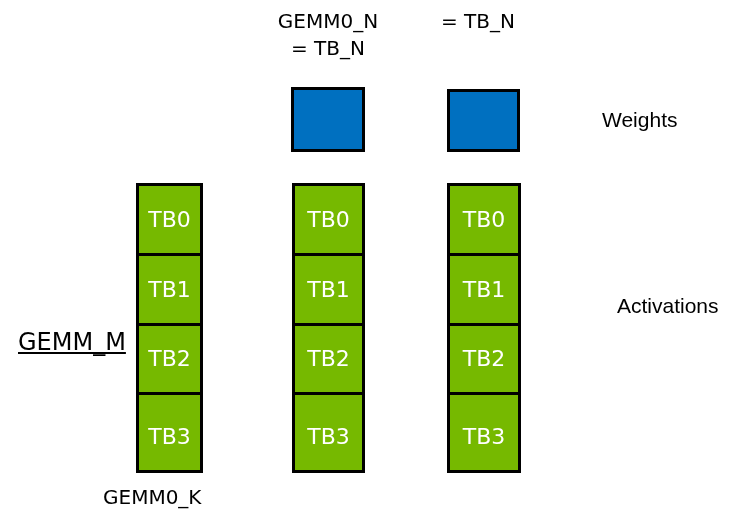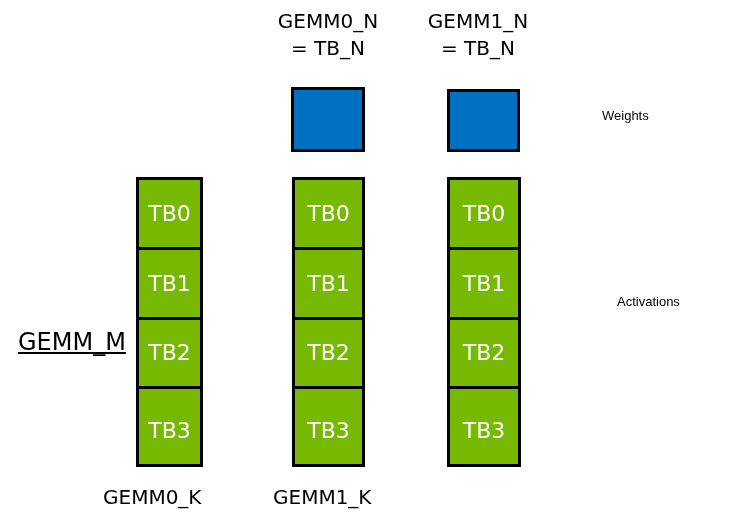--- a/index.html
+++ b/index.html
@@ -35,21 +35,21 @@
     background: var(--weights-fill, #0070C0);
     border: 3px solid var(--border, #000000);
     box-sizing: border-box;
   }
   .wb-0 { left: 291px; top: 87px; width: 74px; height: 65px; }
   .wb-1 { left: 447px; top: 89px; width: 73px; height: 63px; }
 
   
   .act-column {
     position: absolute;
-    top: 177px;
+    top: 183px;
     height: 290px;
     border: 3px solid var(--border, #000000);
     box-sizing: border-box;
     display: flex;
     flex-direction: column;
     background: var(--activations-fill, #76B900);
   }
   .col-0 { left: 136px; width: 67px; }
   .col-1 { left: 292px; width: 73px; }
   .col-2 { left: 447px; width: 74px; }
@@ -61,21 +61,21 @@
     border-bottom: 3px solid var(--border, #000000);
     color: var(--tb-text, #ffffff);
     font-size: 22px;
   }
   .tb-cell:last-child { border-bottom: none; margin-top: 8px; }
 
   
   .side-label {
     position: absolute;
     font-family: "Liberation Sans", sans-serif;
-    font-size: 13px;
+    font-size: 21px;
     white-space: nowrap;
   }
   .weights-label { left: 602px; top: 108px; }
   .activations-label { left: 600px; top: 294px; margin-left: 17px; }
   .gemm-m-label {
     position: absolute;
     left: 18px;
     top: 328px;
     font-size: 24px;
     white-space: nowrap;
@@ -96,21 +96,20 @@
 </head>
 <body>
 
 <div class="canvas">
 
   <div class="hdr-label hdr-0">
     <div>GEMM0_N</div>
     <div>= TB_N</div>
   </div>
   <div class="hdr-label hdr-1">
-    <div>GEMM1_N</div>
     <div>= TB_N</div>
   </div>
 
   <div class="weight-block wb-0"></div>
   <div class="weight-block wb-1"></div>
   <div class="side-label weights-label">Weights</div>
 
   <div class="act-column col-0">
     <div class="tb-cell">TB0</div>
     <div class="tb-cell">TB1</div>
@@ -127,15 +126,14 @@
     <div class="tb-cell">TB0</div>
     <div class="tb-cell">TB1</div>
     <div class="tb-cell">TB2</div>
     <div class="tb-cell">TB3</div>
   </div>
 
   <div class="gemm-m-label">GEMM_M</div>
   <div class="side-label activations-label">Activations</div>
 
   <div class="k-label k-0">GEMM0_K</div>
-  <div class="k-label k-1">GEMM1_K</div>
 
 </div>
 
 </body></html>

